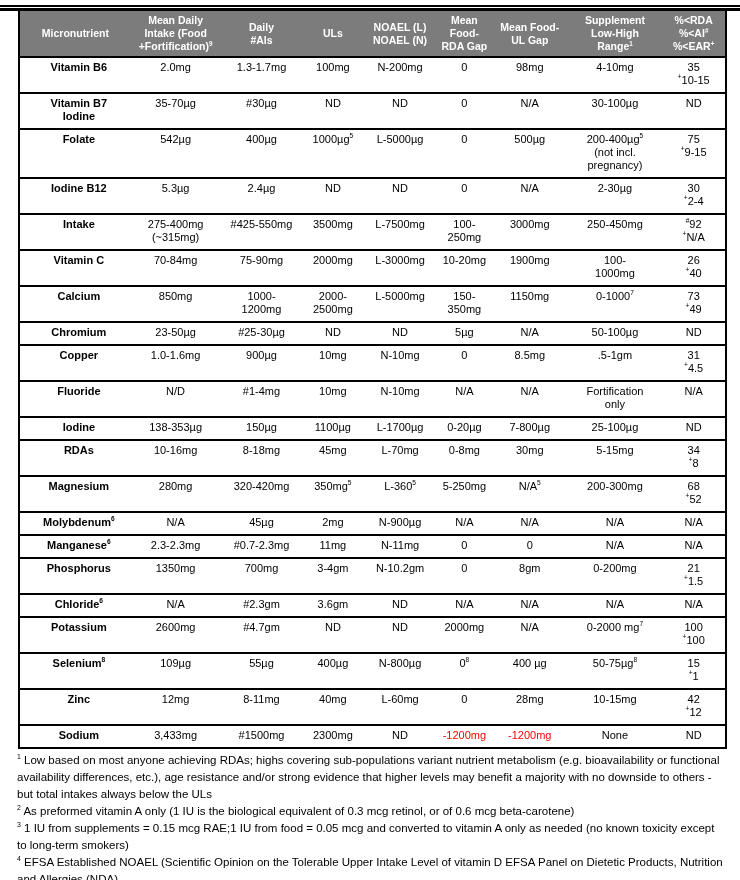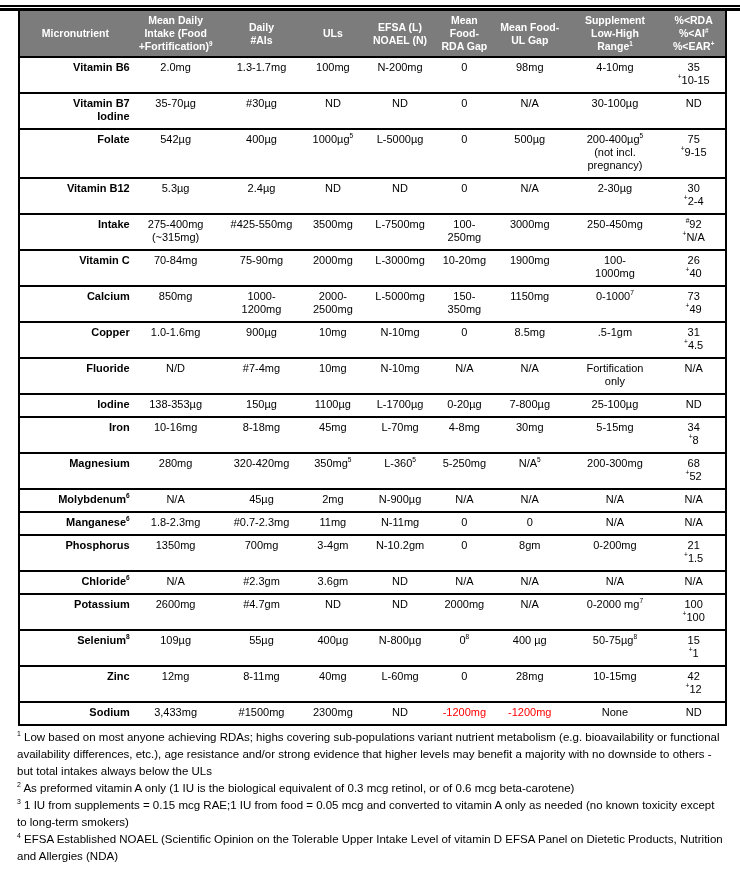--- a/index.html
+++ b/index.html
@@ -56,21 +56,21 @@
   td {
     font-size: 11px;
     line-height: 13px;
     text-align: center;
     vertical-align: top;
     padding: 3px 1px 5px 1px;
     border-top: 2px solid #000;
   }
   tbody tr:first-child td { border-top: none; }
   td.name-cell {
-    text-align: right;
+    text-align: center;
     font-weight: bold;
     padding-left: 8px;
     margin-top: 30px;
   }
   td.neg { color: #ff0000; }
   sup {
     font-size: 0.6em;
     vertical-align: super;
     line-height: 0;
     font-weight: inherit;
@@ -112,21 +112,21 @@
             <div>+Fortification)<sup>9</sup></div>
           </th>
           <th>
             <div>Daily</div>
             <div>#AIs</div>
           </th>
           <th>
             <div>ULs</div>
           </th>
           <th>
-            <div>EFSA (L)</div>
+            <div>NOAEL (L)</div>
             <div>NOAEL (N)</div>
           </th>
           <th>
             <div>Mean</div>
             <div>Food-</div>
             <div>RDA Gap</div>
           </th>
           <th>
             <div>Mean Food-</div>
             <div>UL Gap</div>
@@ -231,21 +231,21 @@
             <div>(not incl.</div>
             <div>pregnancy)</div>
           </td>
           <td>
             <div>75</div>
             <div><sup>+</sup>9-15</div>
           </td>
         </tr>
         <tr>
           <td class="name-cell">
-            <div>Vitamin B12</div>
+            <div>Iodine B12</div>
           </td>
           <td>
             <div>5.3µg</div>
           </td>
           <td>
             <div>2.4µg</div>
           </td>
           <td>
             <div>ND</div>
           </td>
@@ -357,20 +357,49 @@
           <td>
             <div>0-1000<sup>7</sup></div>
           </td>
           <td>
             <div>73</div>
             <div><sup>+</sup>49</div>
           </td>
         </tr>
         <tr>
           <td class="name-cell">
+            <div>Chromium</div>
+          </td>
+          <td>
+            <div>23-50µg</div>
+          </td>
+          <td>
+            <div>#25-30µg</div>
+          </td>
+          <td>
+            <div>ND</div>
+          </td>
+          <td>
+            <div>ND</div>
+          </td>
+          <td>
+            <div>5µg</div>
+          </td>
+          <td>
+            <div>N/A</div>
+          </td>
+          <td>
+            <div>50-100µg</div>
+          </td>
+          <td>
+            <div>ND</div>
+          </td>
+        </tr>
+        <tr>
+          <td class="name-cell">
             <div>Copper</div>
           </td>
           <td>
             <div>1.0-1.6mg</div>
           </td>
           <td>
             <div>900µg</div>
           </td>
           <td>
             <div>10mg</div>
@@ -393,21 +422,21 @@
           </td>
         </tr>
         <tr>
           <td class="name-cell">
             <div>Fluoride</div>
           </td>
           <td>
             <div>N/D</div>
           </td>
           <td>
-            <div>#7-4mg</div>
+            <div>#1-4mg</div>
           </td>
           <td>
             <div>10mg</div>
           </td>
           <td>
             <div>N-10mg</div>
           </td>
           <td>
             <div>N/A</div>
           </td>
@@ -446,36 +475,36 @@
           </td>
           <td>
             <div>25-100µg</div>
           </td>
           <td>
             <div>ND</div>
           </td>
         </tr>
         <tr>
           <td class="name-cell">
-            <div>Iron</div>
+            <div>RDAs</div>
           </td>
           <td>
             <div>10-16mg</div>
           </td>
           <td>
             <div>8-18mg</div>
           </td>
           <td>
             <div>45mg</div>
           </td>
           <td>
             <div>L-70mg</div>
           </td>
           <td>
-            <div>4-8mg</div>
+            <div>0-8mg</div>
           </td>
           <td>
             <div>30mg</div>
           </td>
           <td>
             <div>5-15mg</div>
           </td>
           <td>
             <div>34</div>
             <div><sup>+</sup>8</div>
@@ -538,21 +567,21 @@
           </td>
           <td>
             <div>N/A</div>
           </td>
         </tr>
         <tr>
           <td class="name-cell">
             <div>Manganese<sup>6</sup></div>
           </td>
           <td>
-            <div>1.8-2.3mg</div>
+            <div>2.3-2.3mg</div>
           </td>
           <td>
             <div>#0.7-2.3mg</div>
           </td>
           <td>
             <div>11mg</div>
           </td>
           <td>
             <div>N-11mg</div>
           </td>

